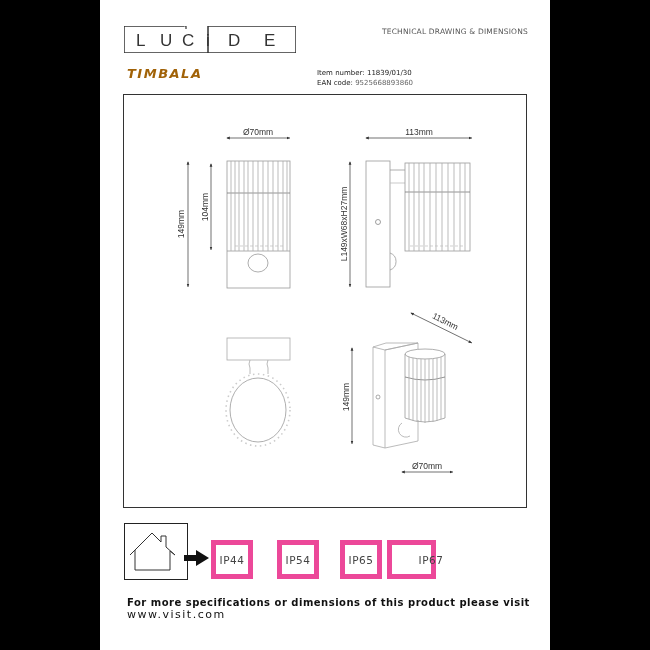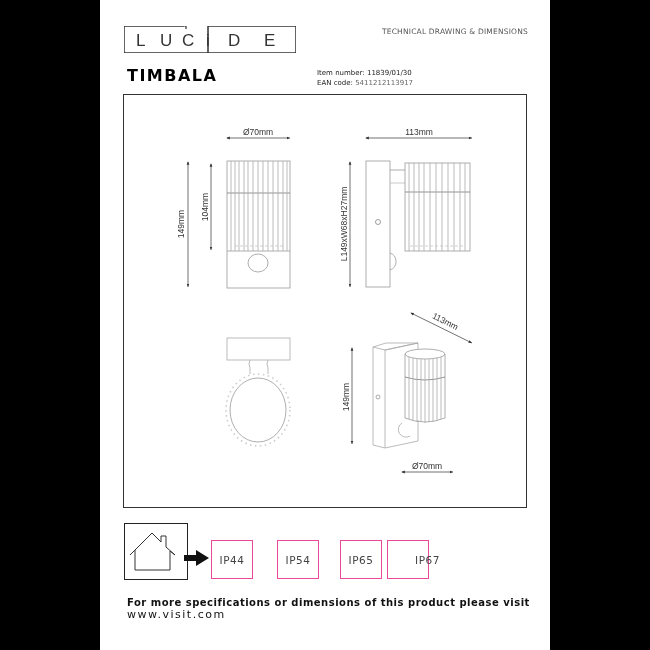--- a/index.html
+++ b/index.html
@@ -1,29 +1,29 @@
 <!DOCTYPE html>
 <html><head>
 <meta charset="utf-8">
 <style>
   html, body { margin: 0; padding: 0; }
   body { width: 650px; height: 650px; background: #000; position: relative; overflow: hidden; font-family: "DejaVu Sans", sans-serif; }
   .page { position: absolute; left: 100px; top: 0; width: 450px; height: 650px; background: #fff; }
   .abs { position: absolute; }
   .logo { left: 24px; top: 26px; width: 172px; height: 27px; }
   .header-right { right: 22px; top: 27px; font-size: 7.5px; color: #555; letter-spacing: 0.2px; }
-  .title { left: 27px; top: 66px; font-size: 16px; font-weight: bold; letter-spacing: 1.5px; color: #000000; }
+  .title { left: 27px; top: 66px; font-size: 13px; font-weight: bold; letter-spacing: 1.5px; color: #a16207; font-style: italic; }
   .meta { left: 217px; top: 68px; font-size: 7px; line-height: 10px; color: #222; }
   .meta b { font-weight: normal; }
   .meta .val { color: #666; }
   .frame { left: 23px; top: 94px; width: 404px; height: 414px; border: 1.5px solid #333; box-sizing: border-box; }
   .drawing { left: 0; top: 0; width: 450px; height: 650px; }
   .dimlbl { font-family: "Liberation Sans", sans-serif; font-size: 8.5px; fill: #333; }
   .ip-house { left: 24px; top: 523px; width: 64px; height: 57px; border: 1.5px solid #222; box-sizing: border-box; }
-  .ip-box { top: 540px; width: 42px; height: 39px; border: 1px solid #ec4899; box-sizing: border-box; display: flex; align-items: center; justify-content: center; font-size: 10.5px; color: #444; letter-spacing: 0.5px; }
+  .ip-box { top: 540px; width: 42px; height: 39px; border: 5px solid #ec4899; box-sizing: border-box; display: flex; align-items: center; justify-content: center; font-size: 10.5px; color: #444; letter-spacing: 0.5px; }
   .ip-note { left: 333px; top: 534px; width: 100px; font-size: 7px; line-height: 10px; color: #555; }
   .footer1 { left: 27px; top: 597px; font-size: 10px; font-weight: bold; color: #111; letter-spacing: 0.5px; }
   .footer2 { left: 27px; top: 608px; font-size: 11px; color: #111; letter-spacing: 1.5px; }
 </style>
 </head>
 <body>
 
 <div class="page">
 
   <svg class="abs logo" viewBox="0 0 172 27">
@@ -42,21 +42,21 @@
 
   <div class="abs title">TIMBALA</div>
 
   <div class="abs meta">
     <div>
       <b>Item number:</b>
       <b>11839/01/30</b>
     </div>
     <div>
       <b>EAN code:</b>
-      <span class="val">5411212113917</span>
+      <span class="val">9525668893860</span>
     </div>
   </div>
 
   <div class="abs frame"></div>
 
   <svg class="abs drawing" viewBox="0 0 450 650">
     <defs>
       <marker id="arr" markerWidth="6" markerHeight="6" refX="5" refY="3" orient="auto">
         <path d="M0,1 L5,3 L0,5 z" fill="#333"></path>
       </marker>

